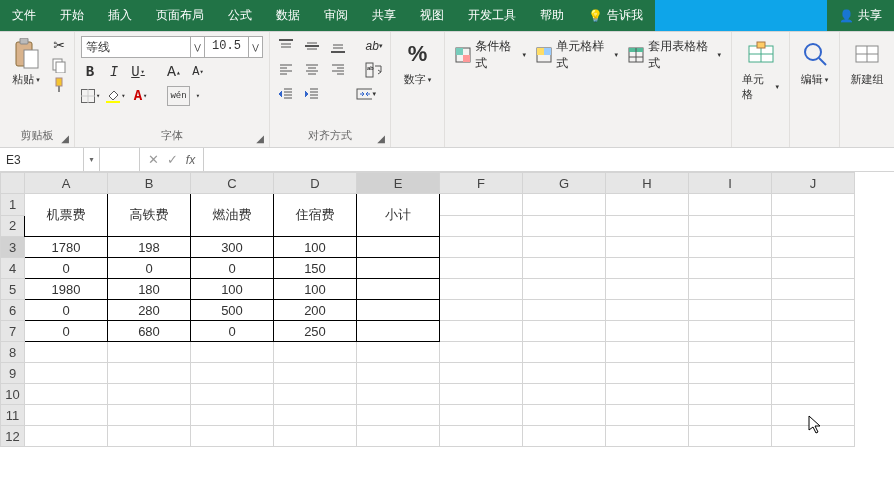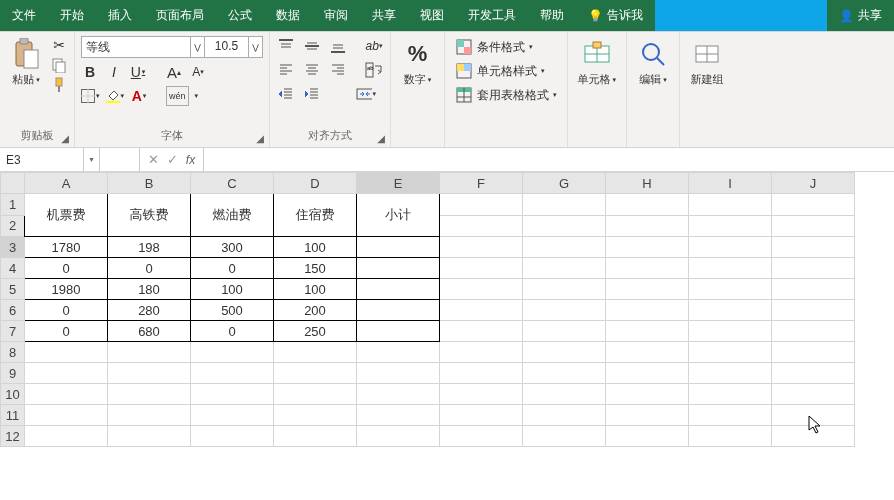--- a/index.html
+++ b/index.html
@@ -22,37 +22,37 @@
   .group-body { display: flex; align-items: flex-start; gap: 4px; flex: 1; }
   .dlauncher { position: absolute; bottom: 2px; right: 2px; width: 14px; height: 14px; font-size: 10px; color: #666; display: flex; align-items: center; justify-content: center; cursor: pointer; }
   
   .big-btn { display: flex; flex-direction: column; align-items: center; gap: 2px; padding: 2px 4px; cursor: pointer; }
   .big-btn .icon { width: 32px; height: 32px; display: flex; align-items: center; justify-content: center; }
   .big-btn .lbl { font-size: 11px; display: flex; align-items: center; gap: 2px; }
   
   .icon-col { display: flex; flex-direction: column; gap: 2px; }
   .icon-sm { width: 18px; height: 18px; display: flex; align-items: center; justify-content: center; cursor: pointer; font-size: 14px; }
   
-  .font-col { display: flex; flex-direction: column; gap: 4px; }
+  .font-col { display: flex; flex-direction: column; gap: 4px; font-family: Liberation Mono, monospace; }
   .font-row1 { display: flex; gap: 0; align-items: center; }
   .font-name { width: 110px; height: 22px; border: 1px solid #ababab; background: #fff; padding: 2px 4px; font-size: 12px; }
   .font-size { width: 44px; height: 22px; border: 1px solid #ababab; border-left: none; background: #fff; padding: 2px 4px; font-size: 12px; text-align: center; }
   .dd-arrow { width: 14px; height: 22px; border: 1px solid #ababab; border-left: none; display: flex; align-items: center; justify-content: center; font-size: 8px; background: #fff; cursor: pointer; }
   .font-row2, .font-row3 { display: flex; gap: 6px; align-items: center; }
   .fbtn { min-width: 18px; height: 20px; display: flex; align-items: center; justify-content: center; cursor: pointer; font-size: 14px; }
   .fbtn.bold { font-weight: bold; }
   .fbtn.italic { font-style: italic; }
   .fbtn.under { text-decoration: underline; }
   .fbtn .dd { font-size: 7px; margin-left: 1px; }
   
   .align-col { display: flex; flex-direction: column; gap: 4px; }
   .align-row { display: flex; gap: 6px; align-items: center; }
   .abtn { width: 20px; height: 20px; display: flex; align-items: center; justify-content: center; cursor: pointer; }
   
-  .styles-col { display: flex; flex-direction: column; gap: 2px; }
+  .styles-col { display: flex; flex-direction: row; gap: 2px; }
   .style-row { display: flex; align-items: center; gap: 4px; cursor: pointer; font-size: 12px; padding: 2px 4px; }
   .style-row .sicon { width: 18px; height: 18px; display: flex; align-items: center; justify-content: center; }
   
   
   .fbar-row { display: flex; height: 24px; border-bottom: 1px solid #d4d4d4; background: #fff; align-items: stretch; text-align: right; }
   .name-box { width: 84px; border-right: 1px solid #ccc; padding: 2px 6px; display: flex; align-items: center; font-size: 12px; }
   .name-dd { width: 16px; display: flex; align-items: center; justify-content: center; border-right: 1px solid #ccc; cursor: pointer; font-size: 8px; color: #666; }
   .fbar-spacer { width: 40px; border-right: 1px solid #ccc; }
   .fbar-btns { display: flex; align-items: center; gap: 8px; padding: 0 8px; border-right: 1px solid #ccc; color: #999; }
   .fbar-btns span { cursor: pointer; }

